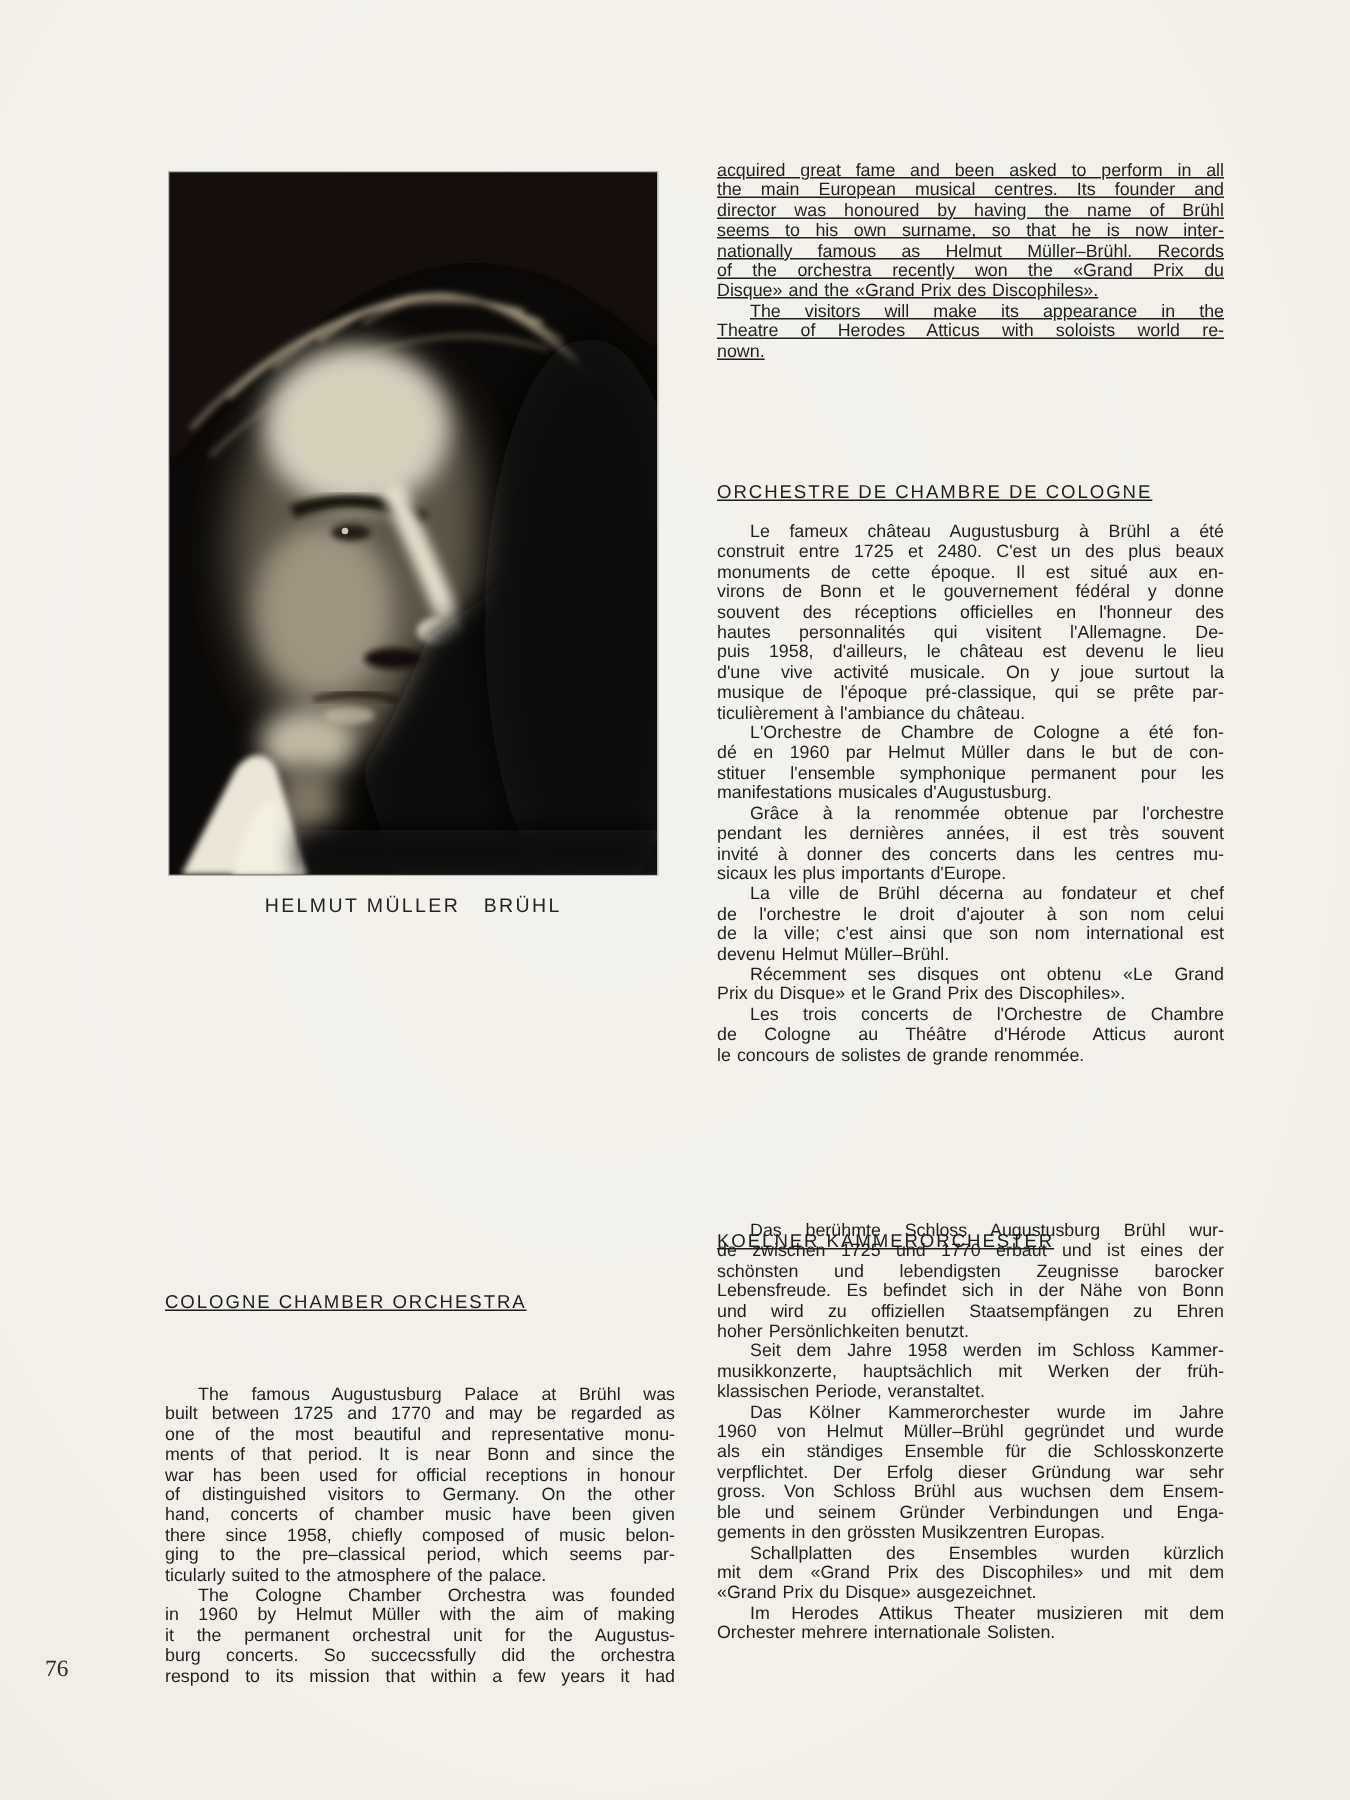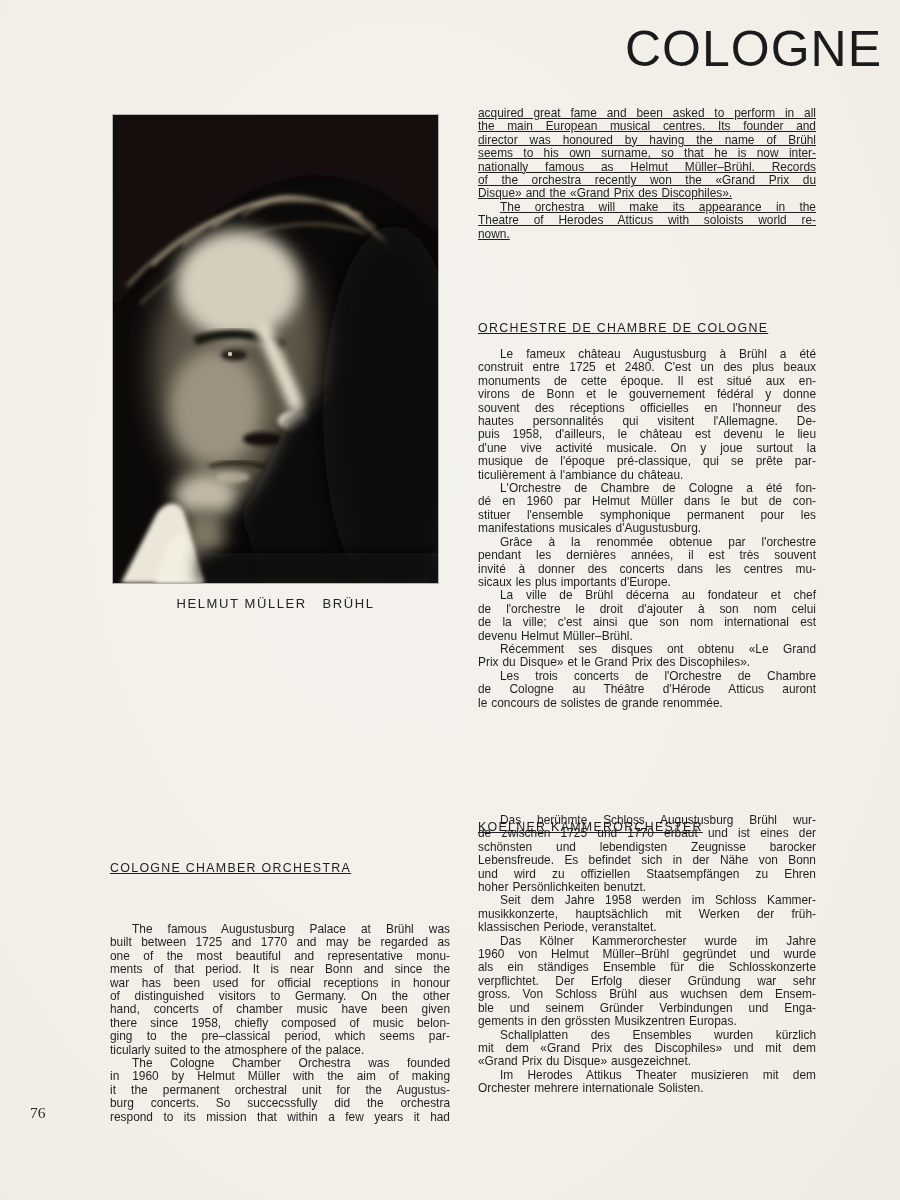--- a/index.html
+++ b/index.html
@@ -62,21 +62,20 @@
     position:absolute;left:30px;top:1104px;
     font-family:"Liberation Serif",serif;
     font-size:15.5px;color:#2a2a2a;
   }
 </style>
 </head>
 <body>
 
 <div class="page">
 
-  <div class="page-title">COLOGNE</div>
 
   <div class="photo-frame">
     <svg viewBox="0 0 325 468" preserveAspectRatio="none">
       <defs>
         <filter id="b2" x="-50%" y="-50%" width="200%" height="200%">
             <feGaussianBlur stdDeviation="2"></feGaussianBlur>
           </filter>
         <filter id="b4" x="-50%" y="-50%" width="200%" height="200%">
             <feGaussianBlur stdDeviation="4"></feGaussianBlur>
           </filter>
@@ -144,21 +143,21 @@
       <div class="para">
         <div class="line">acquired great fame and been asked to perform in all</div>
         <div class="line">the main European musical centres. Its founder and</div>
         <div class="line">director was honoured by having the name of Brühl</div>
         <div class="line">seems to his own surname, so that he is now inter-</div>
         <div class="line">nationally famous as Helmut Müller–Brühl. Records</div>
         <div class="line">of the orchestra recently won the «Grand Prix du</div>
         <div class="line line-last">Disque» and the «Grand Prix des Discophiles».</div>
       </div>
       <div class="para">
-        <div class="line line-indent">The orchestra will make its appearance in the</div>
+        <div class="line line-indent">The visitors will make its appearance in the</div>
         <div class="line">Theatre of Herodes Atticus with soloists world re-</div>
         <div class="line line-last">nown.</div>
       </div>
     </div>
   <div class="textblock block-french">
       <div class="para">
         <div class="line line-indent">Le fameux château Augustusburg à Brühl a été</div>
         <div class="line">construit entre 1725 et 2480. C'est un des plus beaux</div>
         <div class="line">monuments de cette époque. Il est situé aux en-</div>
         <div class="line">virons de Bonn et le gouvernement fédéral y donne</div>

